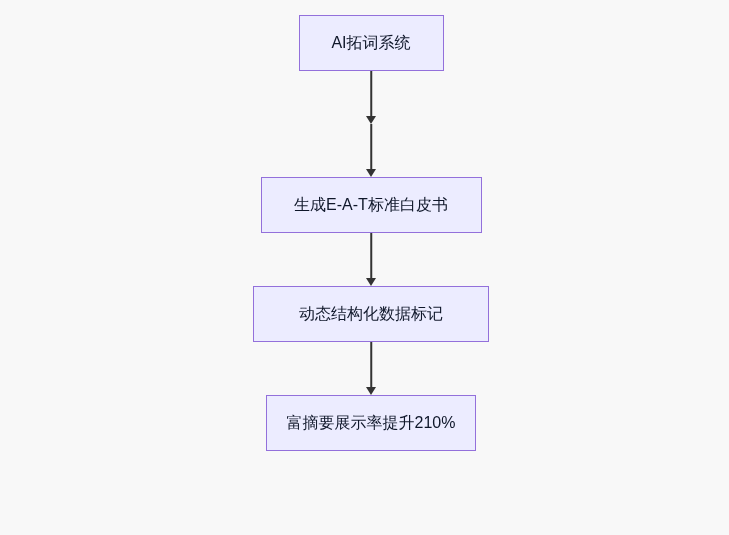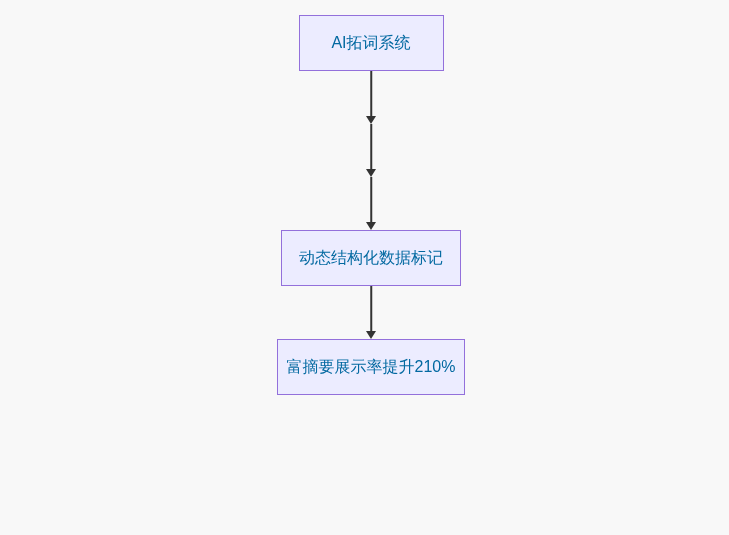--- a/index.html
+++ b/index.html
@@ -25,33 +25,33 @@
     transform: translateX(-50%);
     display: flex;
     flex-direction: column;
     align-items: center;
   }
   .node {
     box-sizing: border-box;
     height: 56px;
     background: #ECECFF;
     border: 1px solid #9370DB;
-    color: #0369a1;
+    color: #0f172a;
     font-size: 16px;
     display: flex;
     align-items: center;
     justify-content: center;
     text-align: center;
     white-space: nowrap;
   }
   .node.n1 { width: 145px; }
   .node.n2 { width: 192px; }
   .node.n3 { width: 221px; }
-  .node.n4 { width: 180px; }
-  .node.n5 { width: 188px; }
+  .node.n4 { width: 236px; }
+  .node.n5 { width: 210px; }
   .arrow {
     position: relative;
     width: 12px;
     height: 53px;
   }
   .arrow .line {
     position: absolute;
     left: 50%;
     top: 0;
     transform: translateX(-50%);
@@ -83,20 +83,21 @@
       <div class="line"></div>
       <div class="head"></div>
     </div>
 
 
     <div class="arrow">
       <div class="line"></div>
       <div class="head"></div>
     </div>
 
+    <div class="node n3">生成E-A-T标准白皮书</div>
 
     <div class="arrow">
       <div class="line"></div>
       <div class="head"></div>
     </div>
 
     <div class="node n4">动态结构化数据标记</div>
 
     <div class="arrow">
       <div class="line"></div>

